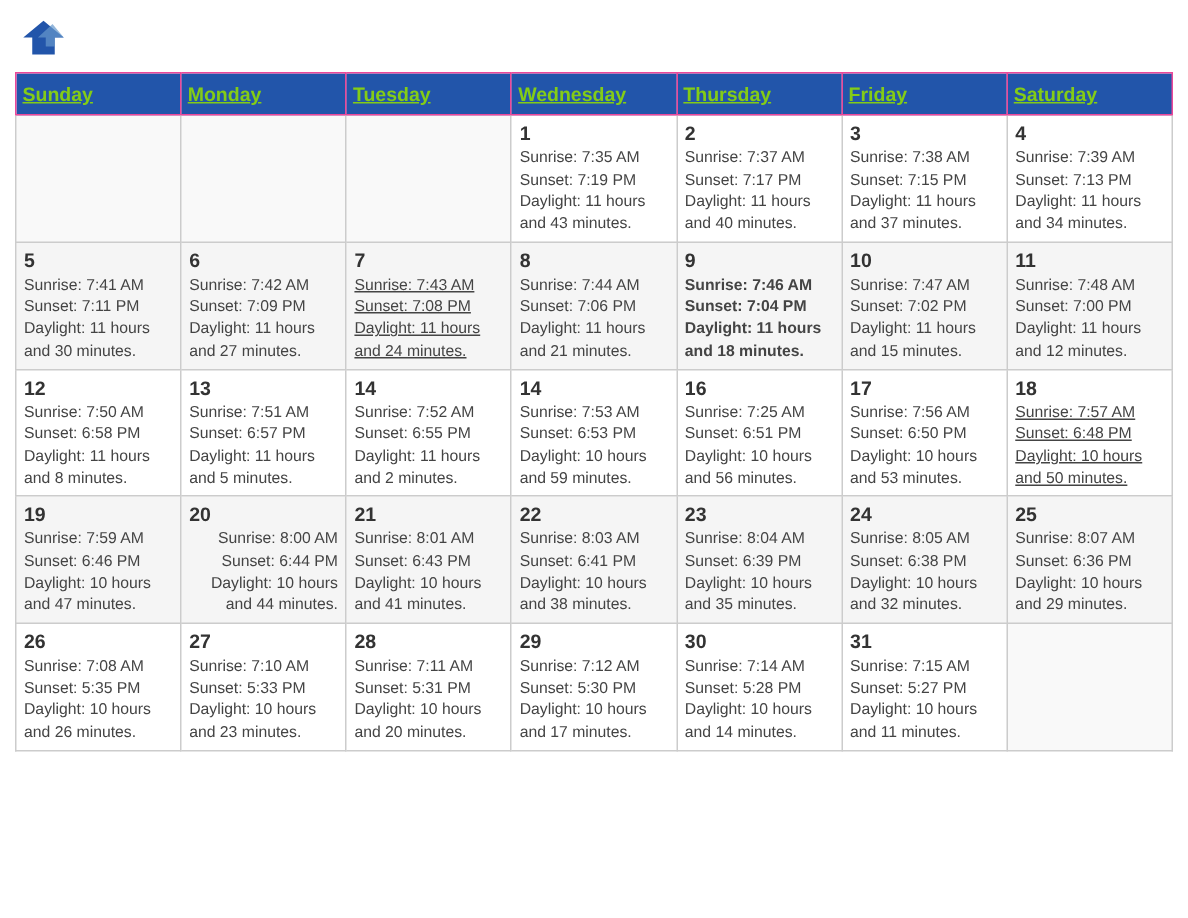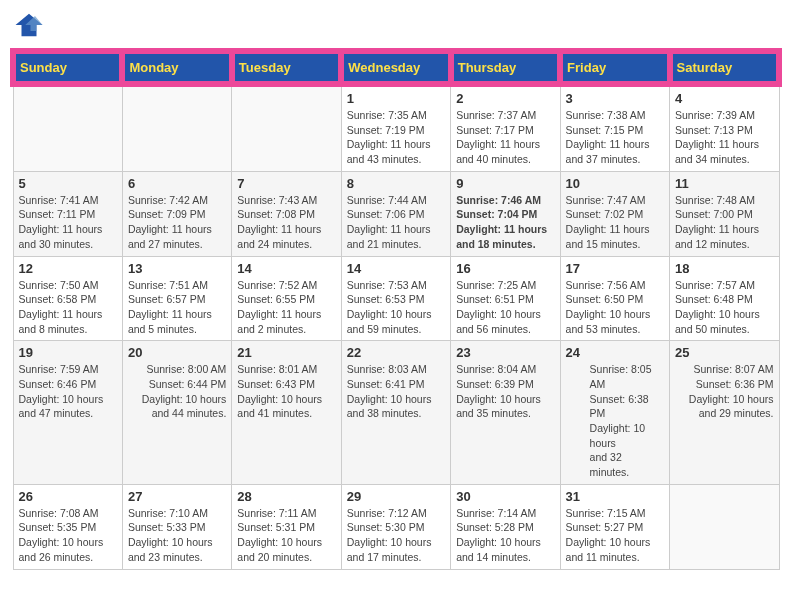--- a/index.html
+++ b/index.html
@@ -43,26 +43,27 @@
       font-size: 14px;
       color: #555;
     }
     table {
       width: 100%;
       border-collapse: collapse;
       table-layout: fixed;
     }
     thead th {
       background-color: #2255aa;
-      color: #fde047;
+      color: #84cc16;
       font-size: 13px;
       font-weight: bold;
       padding: 6px 4px;
       text-align: left;
-      border: 6px solid #ec4899;
+      border: 1px solid #ec4899;
+      text-decoration: underline;
     }
     tbody td {
       border: 1px solid #ccc;
       vertical-align: top;
       padding: 4px 5px;
       font-size: 11px;
       color: #333;
       height: 80px;
       background: #fff;
     }
@@ -161,21 +162,21 @@
         </td>
         <td>
           <span class="day-number">6</span>
           <div class="day-info" style="white-space: pre-line;">Sunrise: 7:42 AM
 Sunset: 7:09 PM
 Daylight: 11 hours
 and 27 minutes.</div>
         </td>
         <td>
           <span class="day-number">7</span>
-          <div class="day-info" style="white-space: pre-line;">Sunrise: 7:43 AM
+          <div class="day-info" style="white-space: pre-line; text-decoration: underline;">Sunrise: 7:43 AM
 Sunset: 7:08 PM
 Daylight: 11 hours
 and 24 minutes.</div>
         </td>
         <td>
           <span class="day-number">8</span>
           <div class="day-info" style="white-space: pre-line;">Sunrise: 7:44 AM
 Sunset: 7:06 PM
 Daylight: 11 hours
 and 21 minutes.</div>
@@ -240,21 +241,21 @@
         </td>
         <td>
           <span class="day-number">17</span>
           <div class="day-info" style="white-space: pre-line;">Sunrise: 7:56 AM
 Sunset: 6:50 PM
 Daylight: 10 hours
 and 53 minutes.</div>
         </td>
         <td>
           <span class="day-number">18</span>
-          <div class="day-info" style="white-space: pre-line;">Sunrise: 7:57 AM
+          <div class="day-info" style="white-space: pre-line; text-decoration: underline;">Sunrise: 7:57 AM
 Sunset: 6:48 PM
 Daylight: 10 hours
 and 50 minutes.</div>
         </td>
       </tr>
       <tr>
         <td>
           <span class="day-number">19</span>
           <div class="day-info" style="white-space: pre-line;">Sunrise: 7:59 AM
 Sunset: 6:46 PM
@@ -284,28 +285,28 @@
         </td>
         <td>
           <span class="day-number">23</span>
           <div class="day-info" style="white-space: pre-line;">Sunrise: 8:04 AM
 Sunset: 6:39 PM
 Daylight: 10 hours
 and 35 minutes.</div>
         </td>
         <td>
           <span class="day-number">24</span>
-          <div class="day-info" style="white-space: pre-line; margin-left: 24px;">Sunrise: 8:05 AM
+          <div class="day-info" style="white-space: pre-line;">Sunrise: 8:05 AM
 Sunset: 6:38 PM
 Daylight: 10 hours
 and 32 minutes.</div>
         </td>
         <td>
           <span class="day-number">25</span>
-          <div class="day-info" style="white-space: pre-line; text-align: right;">Sunrise: 8:07 AM
+          <div class="day-info" style="white-space: pre-line;">Sunrise: 8:07 AM
 Sunset: 6:36 PM
 Daylight: 10 hours
 and 29 minutes.</div>
         </td>
       </tr>
       <tr>
         <td>
           <span class="day-number">26</span>
           <div class="day-info" style="white-space: pre-line;">Sunrise: 7:08 AM
 Sunset: 5:35 PM

